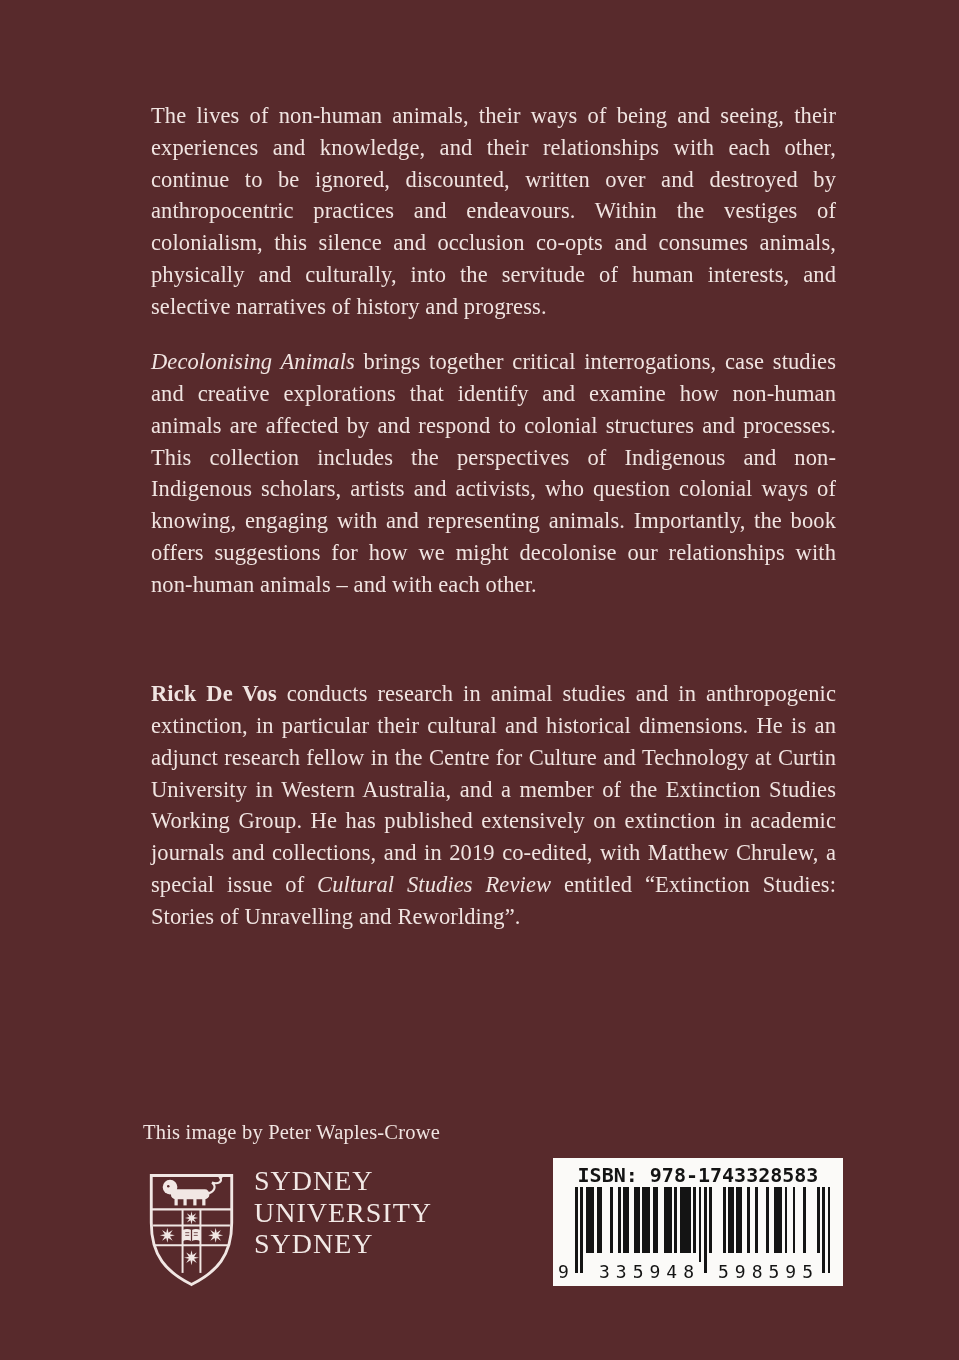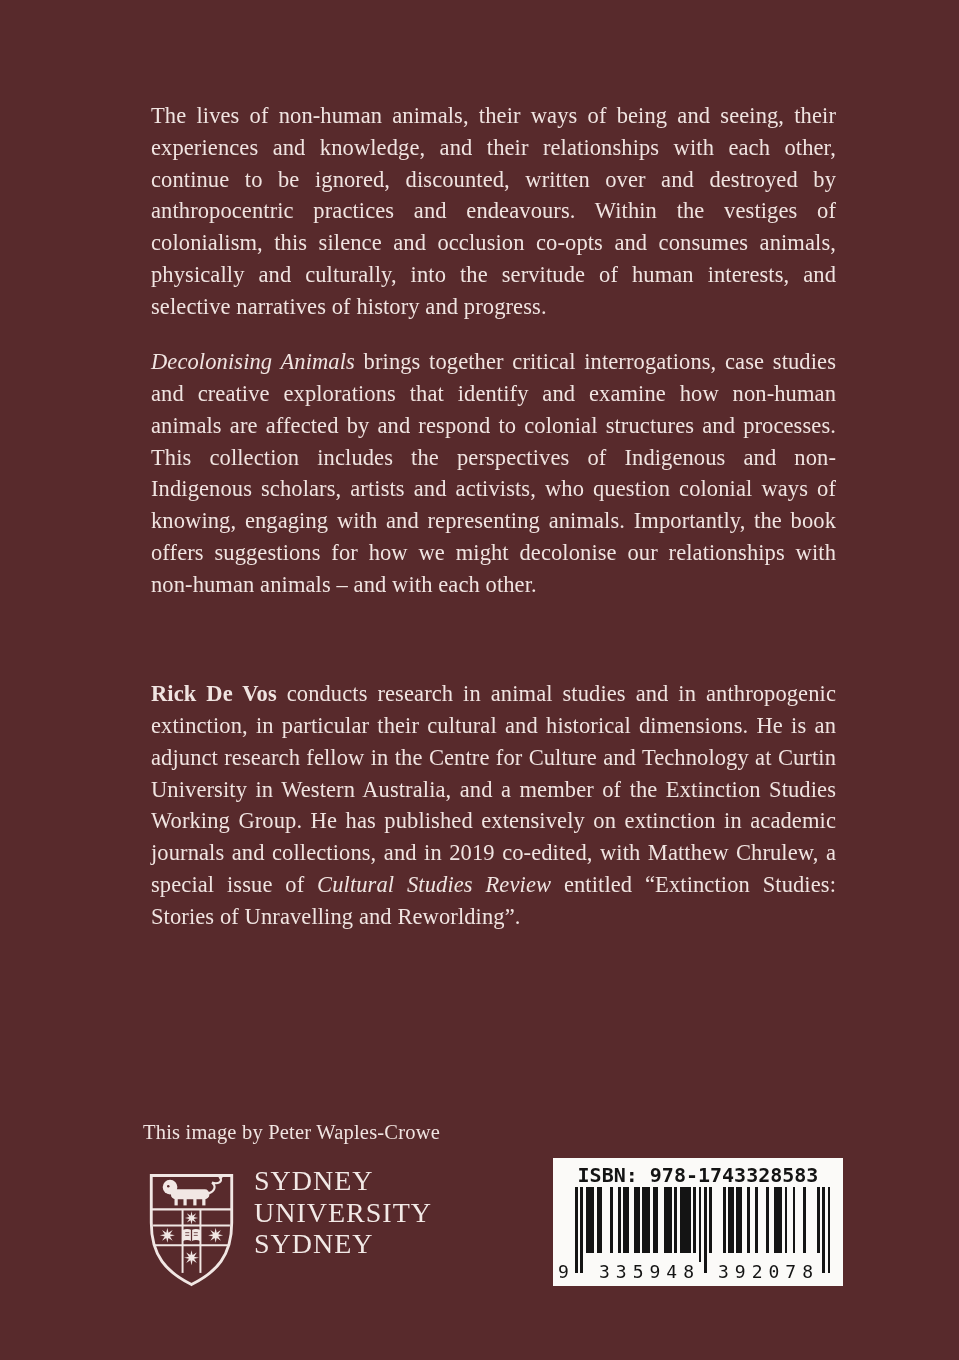--- a/index.html
+++ b/index.html
@@ -245,16 +245,16 @@
         <div class="module"></div>
         <div class="module"></div>
         <div class="module bar"></div>
         <div class="module"></div>
         <div class="module bar tall"></div>
         <div class="module tall"></div>
         <div class="module bar tall"></div>
       </div>
     <span class="bc-digit bc-first">9</span>
     <span class="bc-digit bc-left">335948</span>
-    <span class="bc-digit bc-right">392078</span>
+    <span class="bc-digit bc-right">598595</span>
   </div>
 
 </div>
 
 </body></html>

